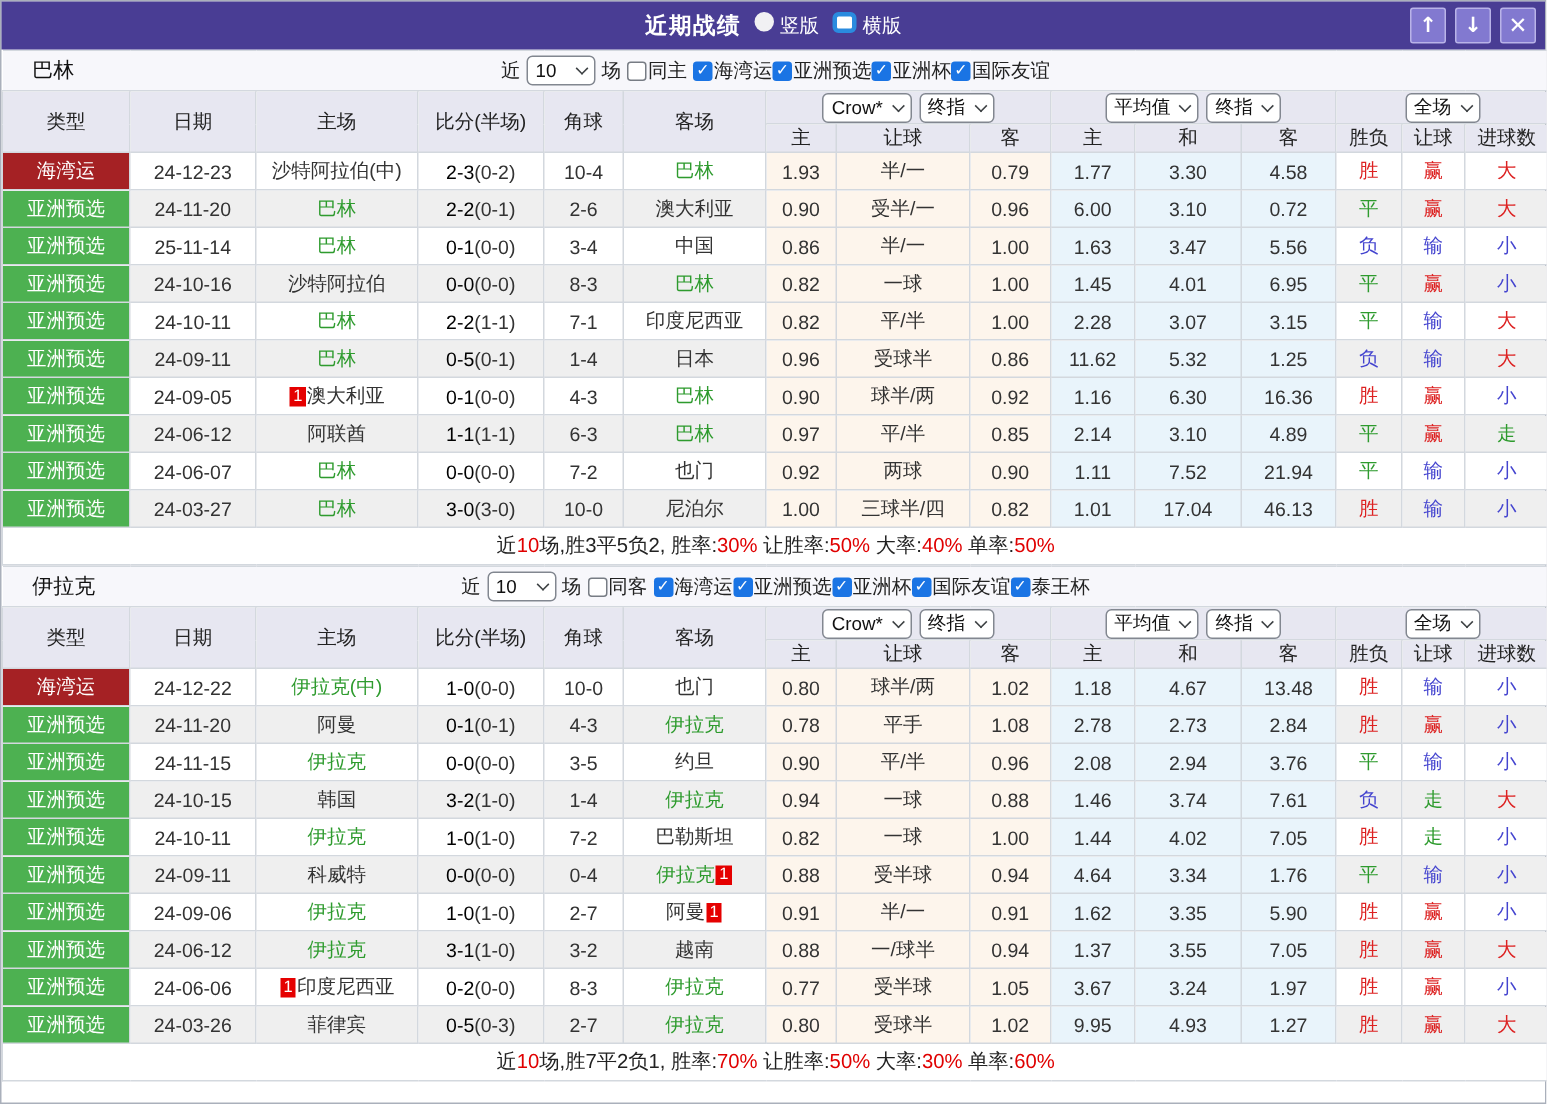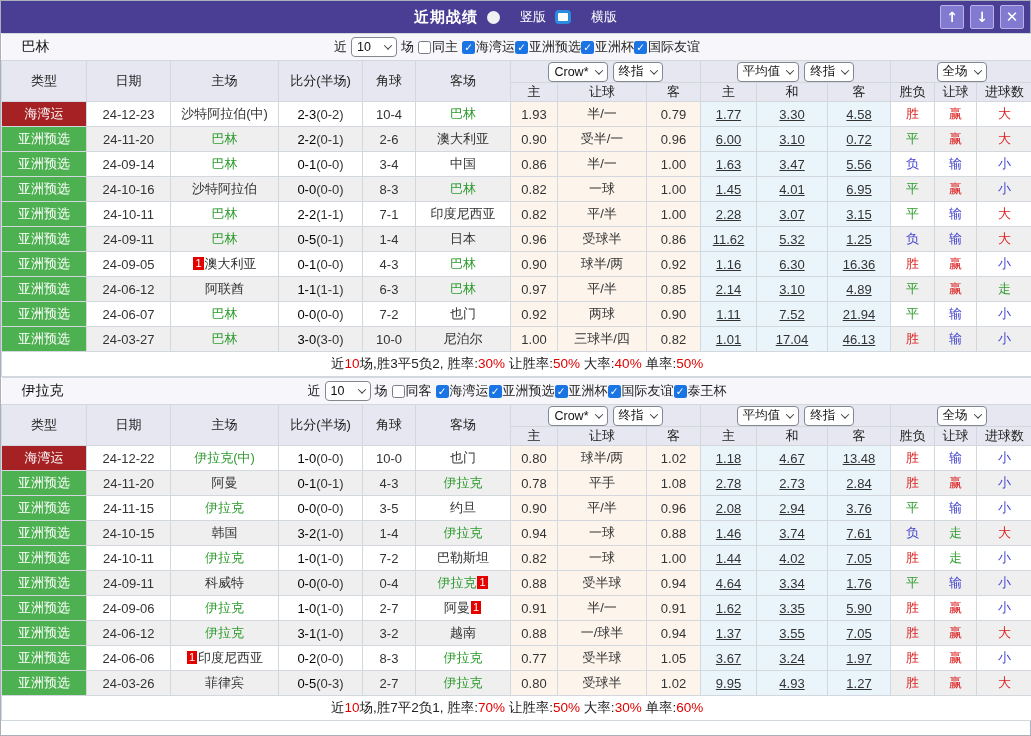--- a/index.html
+++ b/index.html
@@ -7,21 +7,21 @@
   body {
     font-family: "Liberation Sans", "DejaVu Sans", sans-serif;
     font-size: 13px; color:#333; background:#fff;
   }
   .window { width:1031px; height:736px; border:1px solid #aab0bb; display:flex; flex-direction:column; }
 
   
   .titlebar { height:32px; background:#493d94; display:flex; align-items:center; position:relative; flex:0 0 32px; }
   .title-center { flex:1; display:flex; justify-content:center; align-items:center; gap:9px; color:#fff; }
   .page-title { font-weight:bold; font-size:15px; letter-spacing:1px; }
-  .radio-opt { display:inline-flex; align-items:center; gap:20px; font-size:13px; cursor:default; }
+  .radio-opt { display:inline-flex; align-items:flex-start; gap:4px; font-size:13px; cursor:default; }
   .radio { width:13px; height:13px; border-radius:50%; display:inline-block; }
   .radio.plain { background:#f1f1f3; }
   .radio.sel { width:14px; height:14px; background:#fff; border:3.5px solid #2a8bdf; }
   .title-btns { position:absolute; right:6px; top:4px; display:flex; gap:6px; }
   .tbtn { width:24px; height:24px; background:#8279d0; border:1px solid #b9b3e8; color:#fff;
           font-size:14px; font-weight:bold; display:flex; align-items:center; justify-content:center;
           border-radius:2px; cursor:pointer; font-family:"DejaVu Sans", sans-serif; }
   .tbtn.close { font-size:15px; }
 
   
@@ -49,21 +49,21 @@
   th { background:#e7e7f1; font-weight:normal; font-size:13px; color:#222; }
   .hdr1 th { height:22px; }
   .hdr2 th { height:19px; }
   .hdr-sel-wrap { display:flex; align-items:center; justify-content:center; gap:5px; }
 
   
   td { height:25px; font-size:13px; }
   tr.odd  td { background:#fff; }
   tr.even td { background:#efefef; }
   td.asia { background:#fdf5ec !important; }
-  td.euro { background:#e9f4fb !important;text-decoration:underline; }
+  td.euro { background:#e9f4fb !important; }
   td.type-red   { background:#a52124 !important; color:#fff; }
   td.type-green { background:#4db151 !important; color:#fff; }
   .team-green { color:#2e9b2e; }
   .score-red { color:#000000; }
   .score-half { color:#333; }
   .c-red { color:#dd2222; } .c-green { color:#2e9b2e; } .c-blue { color:#4444cf; }
   .badge1 { display:inline-block; background:#e50000; color:#fff; font-size:11px; line-height:13px;
             padding:0 2px; margin:0 1px; vertical-align:1px; }
 
   
@@ -239,21 +239,21 @@
             <td class="asia">0.96</td>
             <td class="euro">6.00</td>
             <td class="euro">3.10</td>
             <td class="euro">0.72</td>
             <td class="c-green">平</td>
             <td class="c-red">赢</td>
             <td class="c-red">大</td>
           </tr>
           <tr class="odd">
             <td class="type-green">亚洲预选</td>
-            <td>24-09-14</td>
+            <td>25-11-14</td>
             <td><span class="team-green">巴林</span></td>
             <td><span class="score-red">0-1</span><span class="score-half">(0-0)</span></td>
             <td>3-4</td>
             <td><span>中国</span></td>
             <td class="asia">0.86</td>
             <td class="asia">半/一</td>
             <td class="asia">1.00</td>
             <td class="euro">1.63</td>
             <td class="euro">3.47</td>
             <td class="euro">5.56</td>

